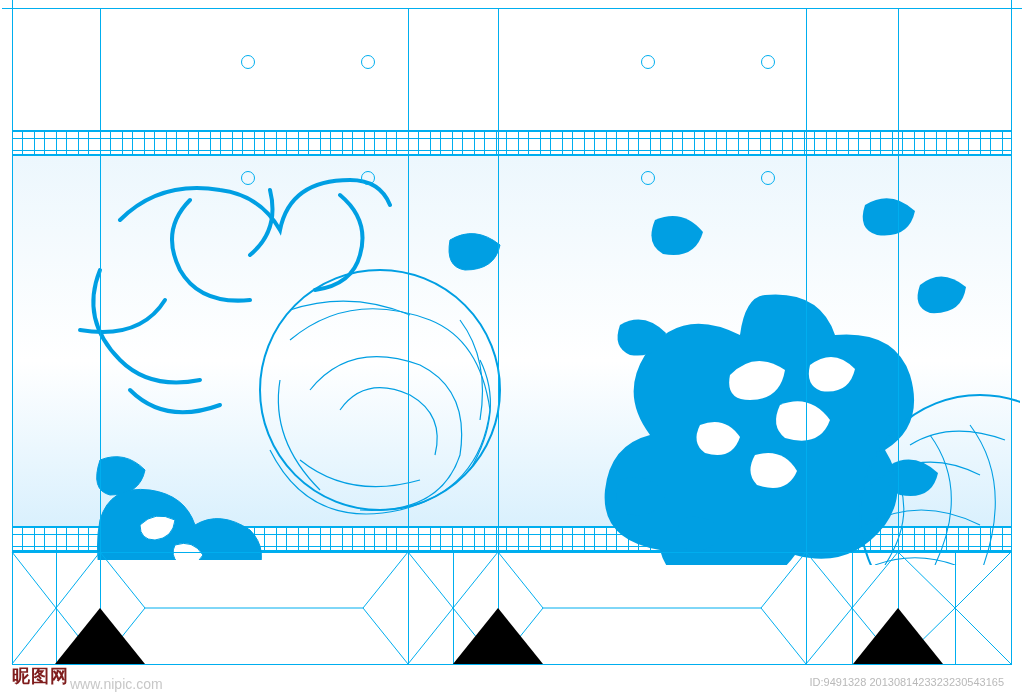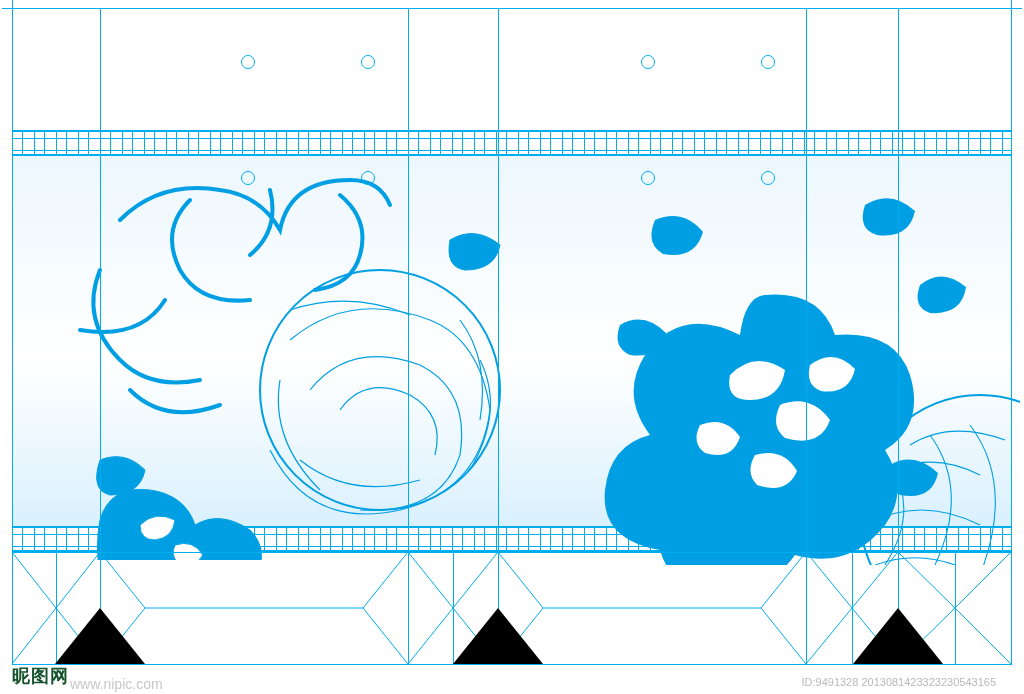--- a/index.html
+++ b/index.html
@@ -26,23 +26,23 @@
       linear-gradient(#00aeef,#00aeef),linear-gradient(#00aeef,#00aeef);
     background-size:22px 100%,22px 100%,100% 1px,100% 1px;
     background-position:0 0,0 0,0 6px,0 18px;
     background-repeat:repeat-x,repeat-x,no-repeat,no-repeat}
   
   .tri{position:absolute;width:0;height:0}
   
   .art{position:absolute;color:#009fe3}
   
   .wm{position:absolute;font-size:11px;color:#b9b9b9;font-family:Arial,"Microsoft YaHei",sans-serif}
-  .wm-logo{left:12px;bottom:6px;font-size:18px;font-weight:bold;color:#14532d;letter-spacing:1px}
+  .wm-logo{left:12px;bottom:6px;font-size:18px;font-weight:bold;color:#7f1d1d;letter-spacing:1px}
   .wm-url{left:12px;bottom:-6px;font-size:14px;color:#c7c7c7}
-  .wm-id{right:28px;bottom:6px}
+  .wm-id{right:20px;bottom:6px}
 </style>
 </head>
 <body>
 
 <div class="canvas">
 
   <div class="body-grad"></div>
 
   <div class="lattice" style="top:130px"></div>
   <div class="lattice" style="top:526px"></div>

